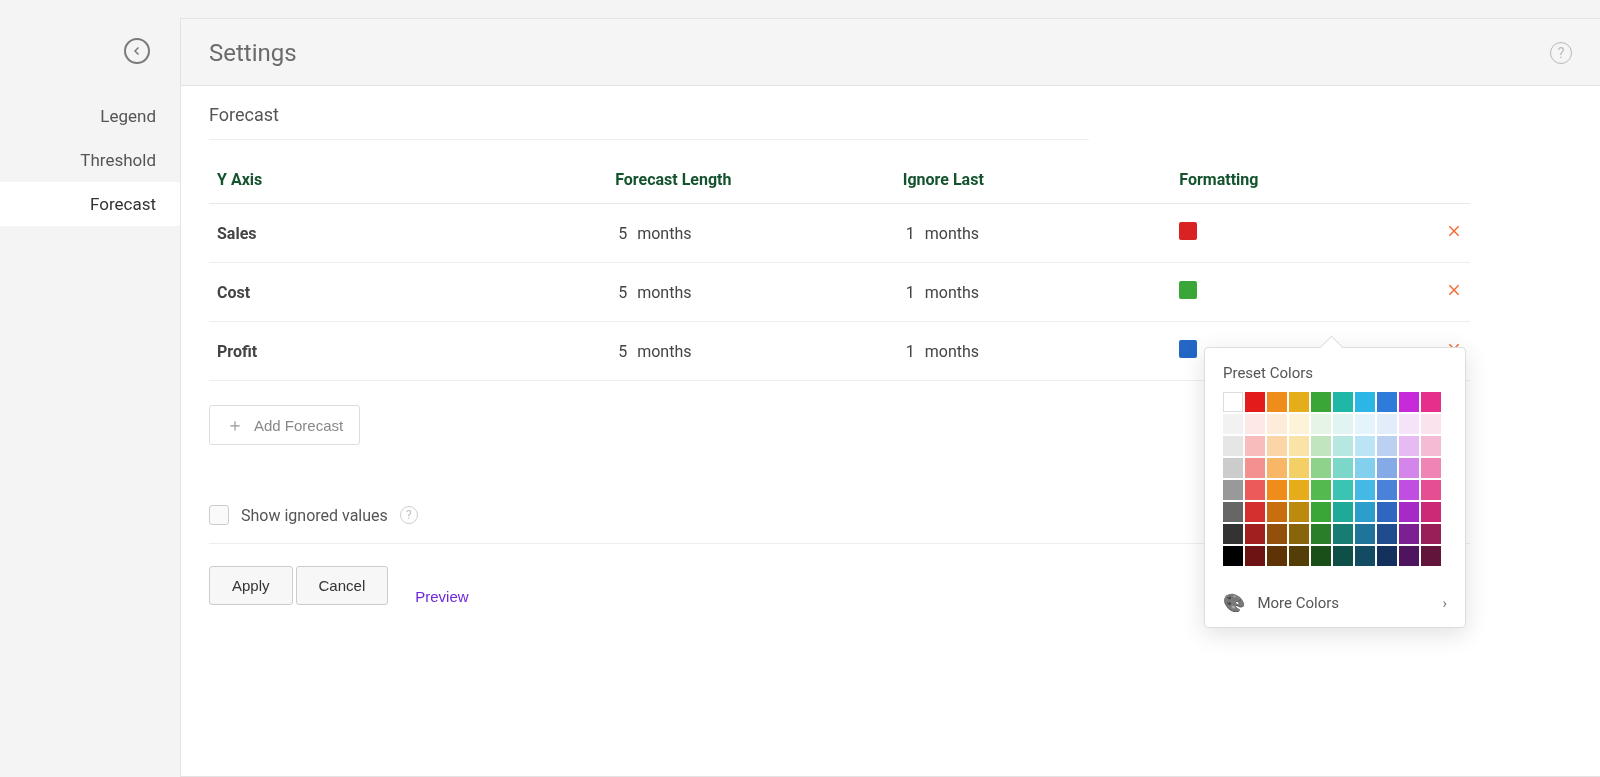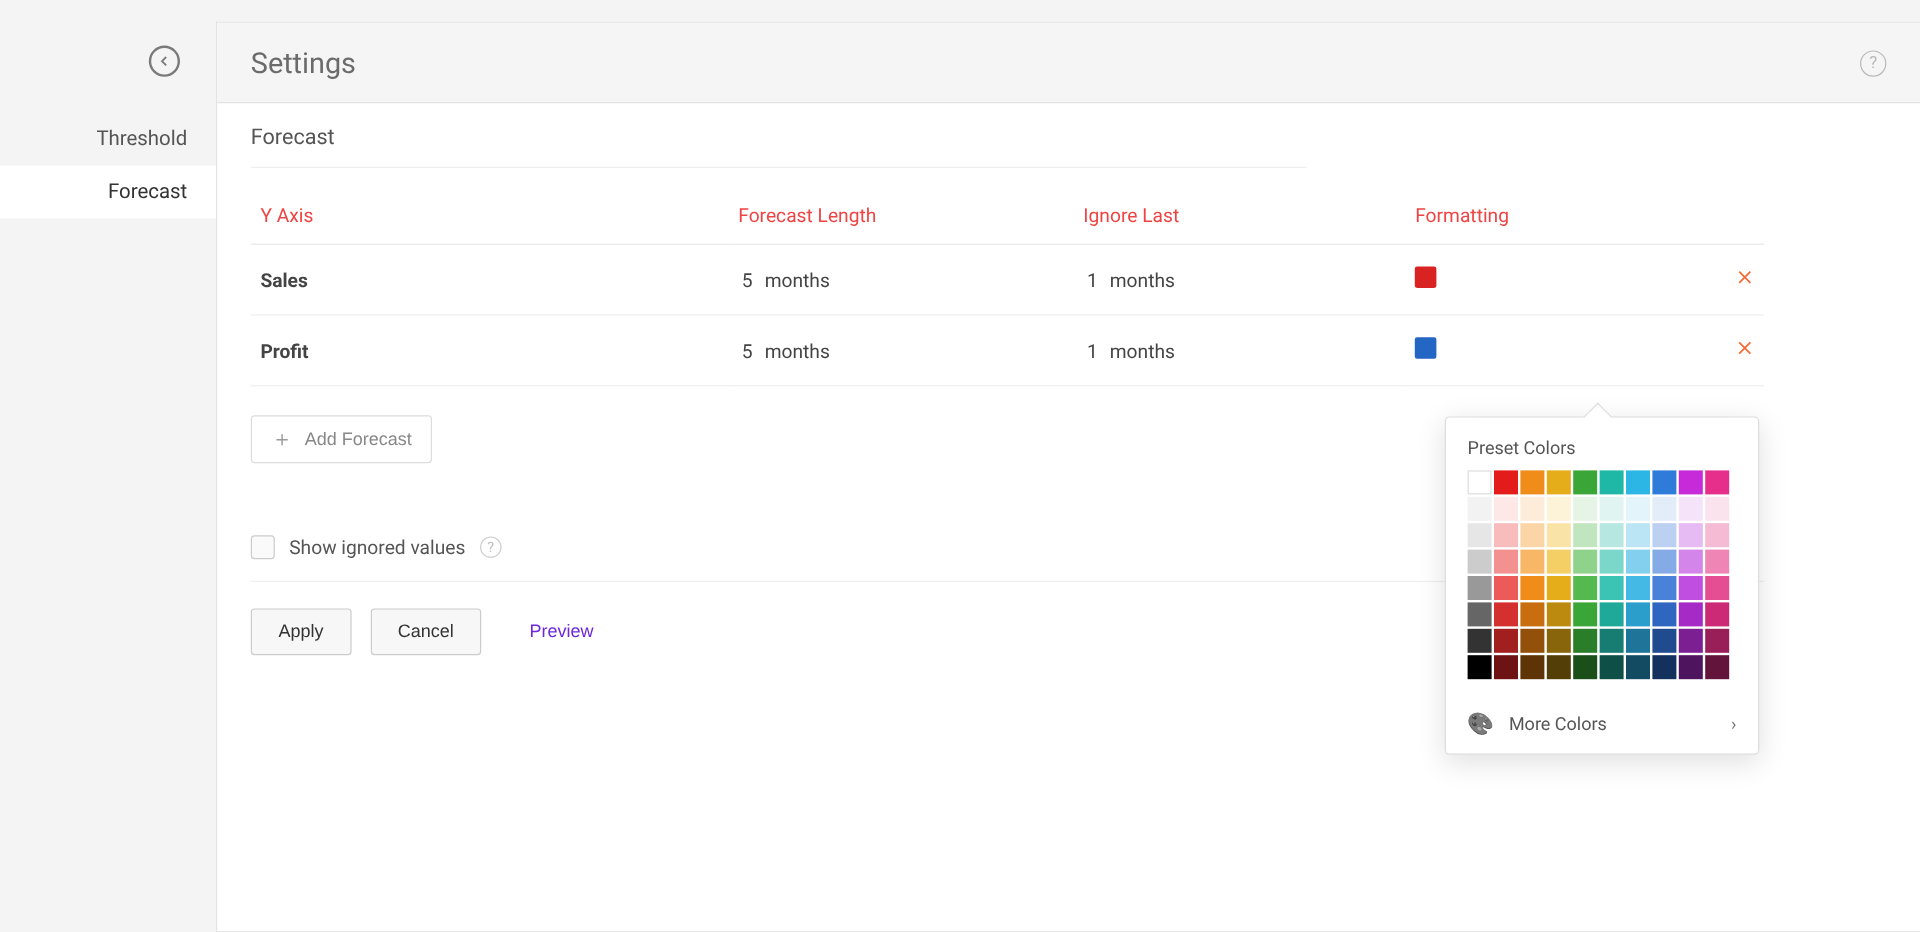--- a/index.html
+++ b/index.html
@@ -104,23 +104,23 @@
   .divider.narrow { width: 880px; }
 
   
   table.forecast {
     width: 100%;
     border-collapse: collapse;
     margin-top: 20px;
   }
   table.forecast th {
     text-align: left;
-    font-weight: 400;
+    font-weight: 700;
     font-size: 16px;
-    color: #ef4444;
+    color: #14532d;
     padding: 10px 8px 14px;
     border-bottom: 1px solid #e8e8e8;
   }
   table.forecast td {
     padding: 18px 8px;
     border-bottom: 1px solid #eee;
     color: #444;
     font-size: 16px;
     vertical-align: middle;
   }
@@ -182,22 +182,22 @@
     border: 1.5px solid #cfcfcf;
     border-radius: 50%;
     display:flex; align-items:center; justify-content:center;
     color:#bfbfbf; font-size:12px;
     cursor: pointer;
   }
 
   .actions {
     margin-top: 22px;
     display: flex;
-    align-items: center;
-    gap: 16px;
+    align-items: flex-end;
+    gap: 3px;
   }
   .btn {
     border: 1px solid #ccc;
     background: #f7f7f7;
     padding: 10px 22px;
     font-size: 15px;
     border-radius: 3px;
     cursor: pointer;
     color: #333;
   }
@@ -290,20 +290,21 @@
 <div class="app">
   <aside class="sidebar">
     <div class="back-row">
       <button class="back-button">
         <svg viewBox="0 0 24 24" fill="none" stroke="currentColor" stroke-width="3">
             <path d="M15 5 L8 12 L15 19"></path>
           </svg>
       </button>
     </div>
     <ul class="nav-list" id="nav-list">
+        <li class="nav-item">Legend</li>
         <li class="nav-item">Threshold</li>
         <li class="nav-item active">Forecast</li>
       </ul>
   </aside>
 
   <main class="main">
     <div class="header">
       <h1>Settings</h1>
       <span class="help-icon">?</span>
     </div>
@@ -327,20 +328,37 @@
               <td class="col-yaxis">Sales</td>
               <td class="col-flen"><span class="num-unit">
                   <span class="num">5</span>
                   <span>months</span>
                 </span></td>
               <td class="col-ignore"><span class="num-unit">
                   <span class="num">1</span>
                   <span>months</span>
                 </span></td>
               <td class="col-fmt"><span class="swatch" style="background:#d92323"></span></td>
+              <td class="col-del"><span class="delete-icon">
+                  <svg viewBox="0 0 24 24">
+                    <path d="M5 5 L19 19 M19 5 L5 19"></path>
+                  </svg>
+                </span></td>
+            </tr>
+            <tr>
+              <td class="col-yaxis">Cost</td>
+              <td class="col-flen"><span class="num-unit">
+                  <span class="num">5</span>
+                  <span>months</span>
+                </span></td>
+              <td class="col-ignore"><span class="num-unit">
+                  <span class="num">1</span>
+                  <span>months</span>
+                </span></td>
+              <td class="col-fmt"><span class="swatch" style="background:#3aa637"></span></td>
               <td class="col-del"><span class="delete-icon">
                   <svg viewBox="0 0 24 24">
                     <path d="M5 5 L19 19 M19 5 L5 19"></path>
                   </svg>
                 </span></td>
             </tr>
             <tr>
               <td class="col-yaxis">Profit</td>
               <td class="col-flen"><span class="num-unit">
                   <span class="num">5</span>

